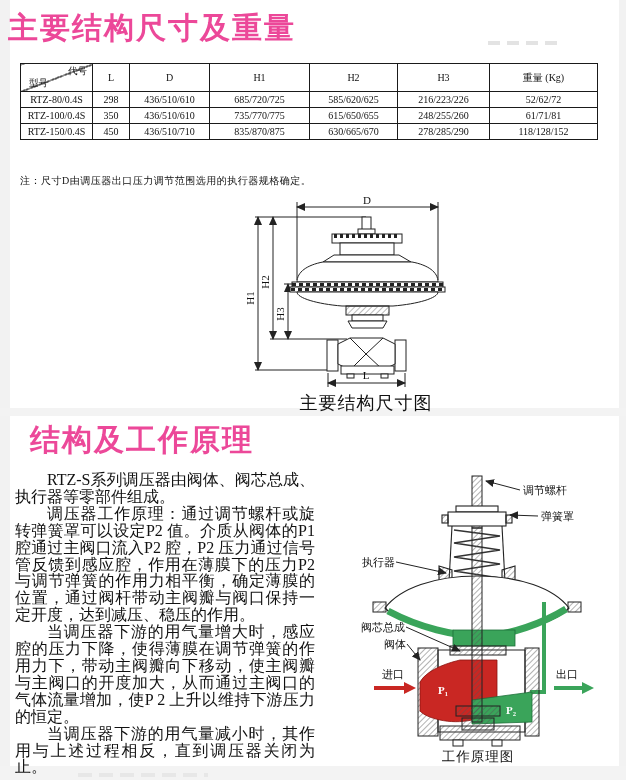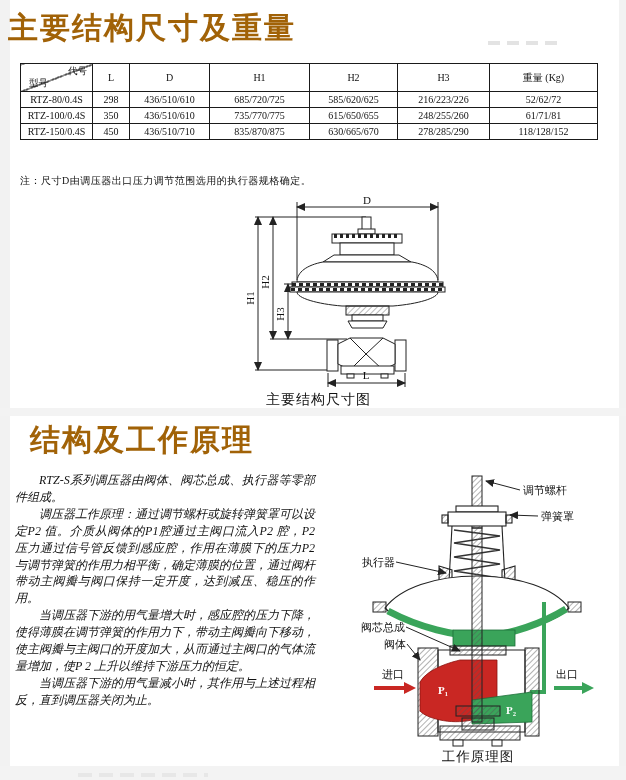--- a/index.html
+++ b/index.html
@@ -13,21 +13,21 @@
   .gutter.right{right:0;width:7px}
   .band{position:absolute;left:0;right:0;background:#f3f3f3}
   .band.mid{top:408px;height:8px}
   .band.bot{top:766px;height:14px}
   .smudge{position:absolute;height:4px;opacity:.8;
     background:repeating-linear-gradient(90deg,#dcdcdc 0 12px,transparent 12px 19px)}
   .smudge.top{left:488px;top:41px;width:74px}
   .smudge.bottom{left:78px;top:773px;width:130px;background:repeating-linear-gradient(90deg,#e4e4e4 0 14px,transparent 14px 21px)}
 
   .sec-title{
-    position:absolute;margin:0;color:#a16207;
+    position:absolute;margin:0;color:#ec4899;
     font-family:"Liberation Sans","DejaVu Sans",sans-serif;
     font-weight:800;font-size:30px;letter-spacing:2px;white-space:nowrap;
   }
   #title1{left:8px;top:8px}
   #title2{left:30px;top:420px}
 
   table.dim{
     position:absolute;left:20px;top:63px;border-collapse:collapse;table-layout:fixed;
     font-family:"Liberation Serif","DejaVu Serif",serif;
   }
@@ -40,26 +40,26 @@
     background-image:linear-gradient(to bottom right,
       transparent calc(50% - .6px),#1a1a1a calc(50% - .6px),
       #1a1a1a calc(50% + .6px),transparent calc(50% + .6px));margin-top:38px;}
   th.corner .tr{position:absolute;top:1px;right:5px;font-size:9.5px}
   th.corner .bl{position:absolute;bottom:1px;left:8px;font-size:9.5px}
 
   .note{position:absolute;left:20px;top:174px;font-size:10px;letter-spacing:.5px}
 
   .fig{position:absolute}
   #fig1{left:235px;top:194px}
-  #fig1cap{left:266px;top:391px;width:200px;text-align:left;font-size:14px;letter-spacing:1px}
+  #fig1cap{left:266px;top:391px;width:200px;text-align:center;font-size:18px;letter-spacing:1px}
   #fig2{left:360px;top:470px}
 
   .text-col{
     position:absolute;left:15px;top:472px;width:300px;
-    font-size:12px;line-height:16.9px;text-align:justify;font-style:italic;
+    font-size:16px;line-height:16.9px;text-align:justify;
   }
   .text-col p{margin:0;text-indent:2em}
 
   svg text{font-family:"Liberation Serif","DejaVu Serif",serif;fill:#111}
   .dimtxt{font-size:11px}
   .lbltxt{font-size:11px}
   .captxt{font-size:13.5px;letter-spacing:1px}
   .ptxt{font-size:11px;font-weight:bold;fill:#ffffff}
 </style>
 </head>

